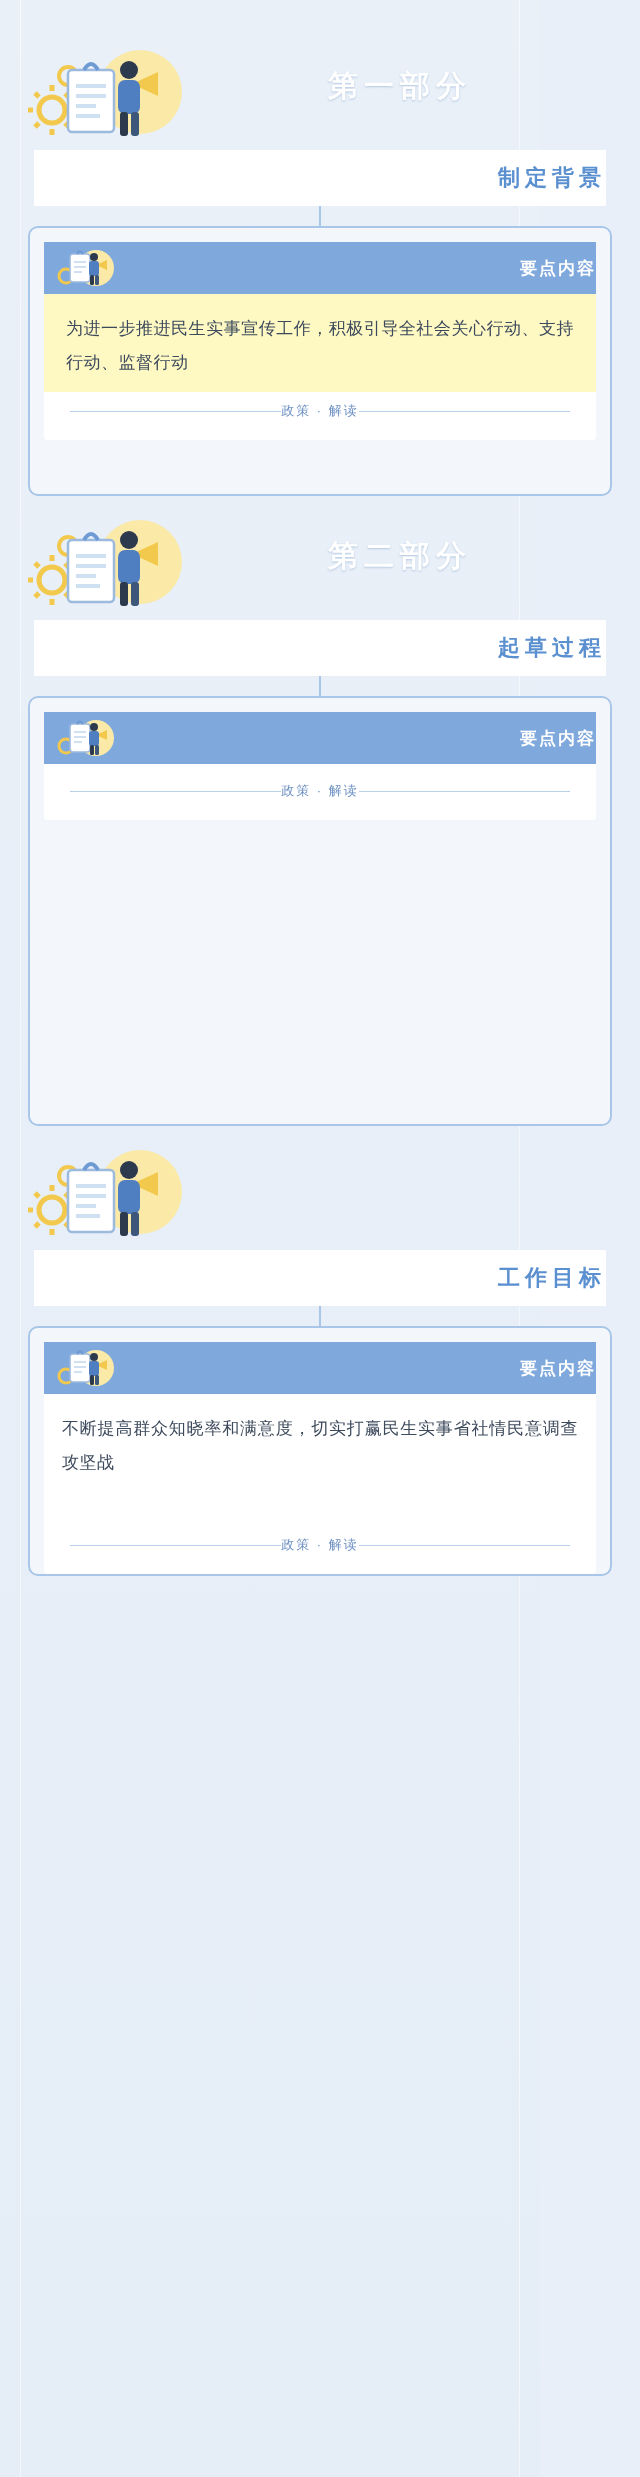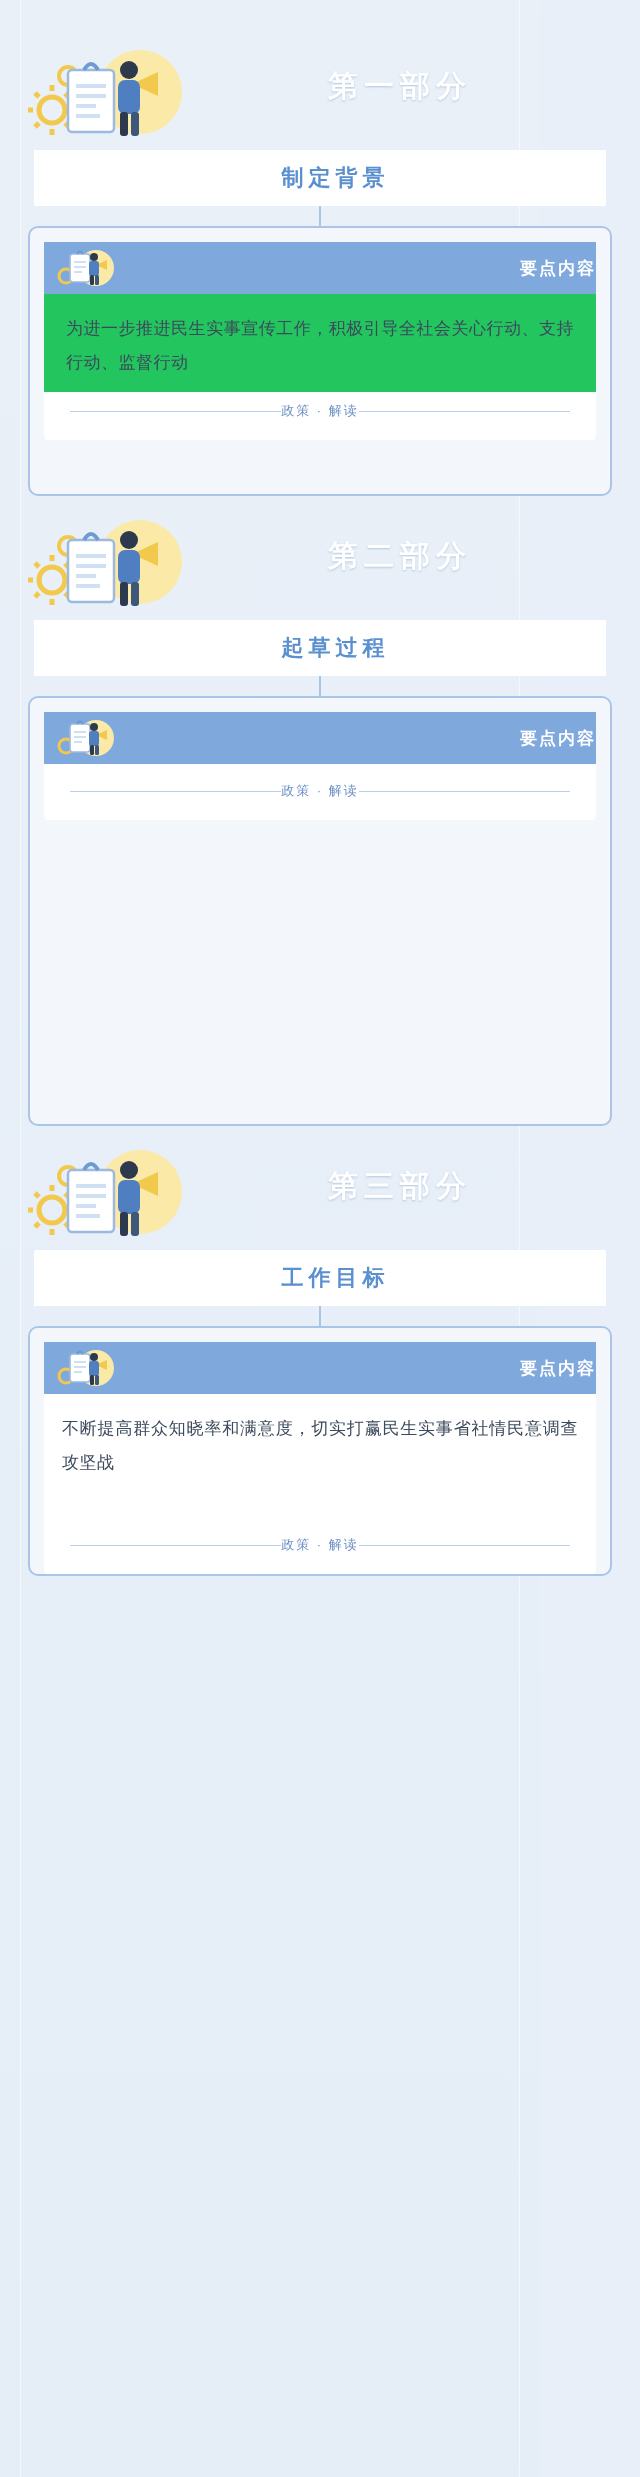--- a/index.html
+++ b/index.html
@@ -63,21 +63,21 @@
   }
 
   
   .name-bar {
     position: relative;
     margin: 0 34px;
     height: 56px;
     background: #ffffff;
     display: flex;
     align-items: center;
-    justify-content: center;
+    justify-content: flex-end;
     padding-left: 31px;
   }
   .name-bar span {
     color: #5a8fd0;
     font-size: 22px;
     font-weight: bold;
     letter-spacing: 5px;
   }
 
   
@@ -127,21 +127,21 @@
   }
   .body-text {
     color: #3d4a5c;
     font-size: 17px;
     line-height: 2.0;
     letter-spacing: 0.5px;
     padding: 18px 22px 12px 22px;
     text-align: justify;
   }
   .body-text.shaded {
-    background: #22c55e;
+    background: #fef9c3;
   }
   .footer {
     display: flex;
     align-items: center;
     justify-content: center;
     padding: 10px 26px 6px 26px;
   }
   .footer .rule {
     flex: 1;
     height: 1px;
@@ -315,21 +315,20 @@
           <rect x="48" y="64" width="20" height="4" fill="#cfe0f3"></rect>
           <rect x="48" y="74" width="24" height="4" fill="#cfe0f3"></rect>
           <path d="M104 44 l26 -12 v24 z" fill="#f2c94c"></path>
           <rect x="96" y="44" width="10" height="12" rx="3" fill="#6f9bd4"></rect>
           <circle cx="101" cy="30" r="9" fill="#2d3a4d"></circle>
           <rect x="90" y="40" width="22" height="34" rx="7" fill="#4f7fc0"></rect>
           <rect x="92" y="72" width="8" height="24" rx="3" fill="#2d3a4d"></rect>
           <rect x="103" y="72" width="8" height="24" rx="3" fill="#3c5779"></rect>
         </svg>
       </div>
-      <div class="part-title">第三部分</div>
     </div>
 
     <div class="name-bar">
       <span>工作目标</span>
       <div class="connector" style="top:56px; height:20px;"></div>
     </div>
 
     <div style="height:20px;"></div>
 
     <div class="card" style="height:250px;">

